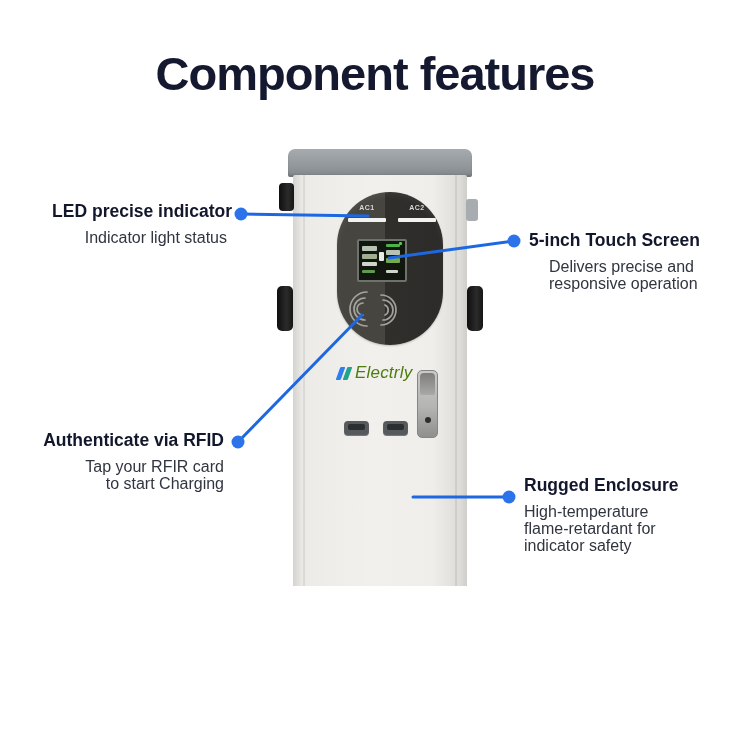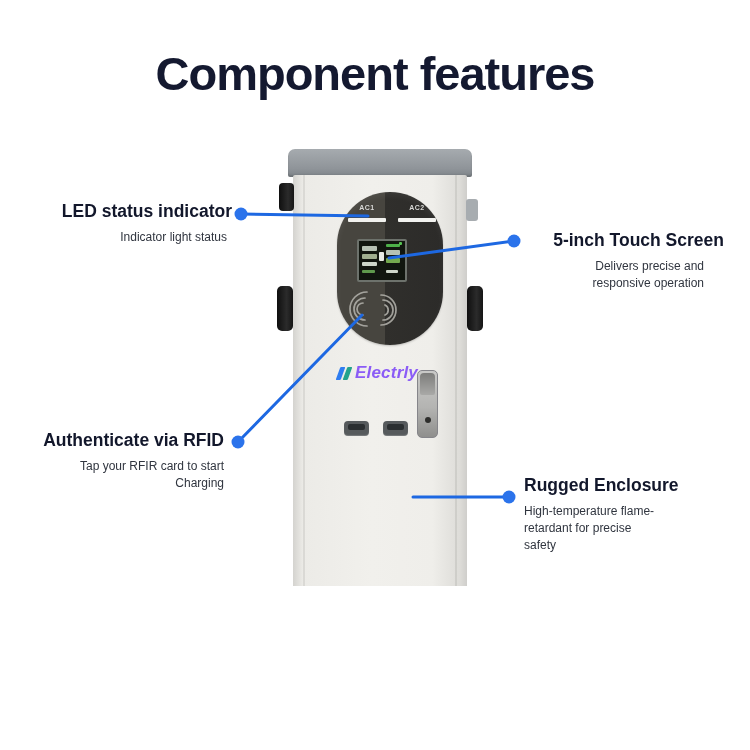--- a/index.html
+++ b/index.html
@@ -40,41 +40,41 @@
   
   .screen{left:357px;top:239px;width:46px;height:39px;background:#11160f;
           border:2px solid #6d726c;border-radius:2px;overflow:hidden;}
   .px{position:absolute;border-radius:1px;}
 
   
   .logo{left:338px;top:362px;width:110px;height:22px;display:flex;align-items:center;}
   .logo-mark{display:flex;gap:2px;margin-right:5px;}
   .logo-bar{width:5px;height:13px;transform:skewX(-20deg);border-radius:1px;}
   .lb-blue{background:#2f7df0;} .lb-teal{background:#23a38c;}
-  .logo-text{font-size:17px;font-weight:700;font-style:italic;color:#8b5cf6;letter-spacing:.2px;}
+  .logo-text{font-size:17px;font-weight:400;font-style:italic;color:#4d7c0f;letter-spacing:.2px;}
 
   
   .latch{left:417px;top:370px;width:21px;height:68px;border-radius:5px;
          background:linear-gradient(180deg,#c9c9c7 0%,#b4b4b2 55%,#8f8f8d 100%);
          border:1px solid #85858a;box-sizing:border-box;}
   .latch-top{position:absolute;left:2px;top:2px;width:15px;height:22px;border-radius:4px 4px 2px 2px;
              background:linear-gradient(180deg,#7d7d7b,#a9a9a7);}
   .latch-dot{position:absolute;left:7px;top:46px;width:6px;height:6px;border-radius:50%;background:#2e2e2c;}
 
   
   .slot{width:25px;height:15px;border-radius:4px;background:#565a5c;box-shadow:inset 0 -1px 1px rgba(255,255,255,.2);}
   .slot-inner{position:absolute;left:4px;top:3px;width:17px;height:6px;border-radius:2px;background:#2b2f31;}
   .sl-1{left:344px;top:421px;} .sl-2{left:383px;top:421px;}
 
   
   .callout-title{font-size:17.5px;font-weight:800;color:#12172b;}
-  .callout-desc{font-size:12px;line-height:17px;color:#30353f;margin-top:7px;}
+  .callout-desc{font-size:16px;line-height:17px;color:#30353f;margin-top:7px;}
   .co-led{left:30px;top:201px;width:202px;text-align:right;}
   .co-led .callout-desc{padding-right:5px;}
-  .co-ts{left:529px;top:230px;width:195px;text-align:right;}
+  .co-ts{left:529px;top:230px;width:195px;text-align:left;}
   .co-ts .callout-desc{width:155px;margin-left:20px;}
   .co-rfid{left:24px;top:430px;width:200px;text-align:right;}
   .co-rfid .callout-desc{width:155px;margin-left:auto;}
   .co-enc{left:524px;top:475px;width:175px;text-align:left;}
   .co-enc .callout-desc{width:142px;}
 
   .overlay{left:0;top:0;width:750px;height:750px;pointer-events:none;}
 </style>
 </head>
 <body>
@@ -141,37 +141,37 @@
 
     <div class="abs slot sl-1">
       <div class="slot-inner"></div>
     </div>
     <div class="abs slot sl-2">
       <div class="slot-inner"></div>
     </div>
   </div>
 
   <div class="abs co-led">
-    <div class="callout-title">LED status indicator</div>
+    <div class="callout-title">LED precise indicator</div>
     <div class="callout-desc">Indicator light status</div>
   </div>
 
   <div class="abs co-ts">
     <div class="callout-title">5-inch Touch Screen</div>
     <div class="callout-desc">Delivers precise and responsive operation</div>
   </div>
 
   <div class="abs co-rfid">
     <div class="callout-title">Authenticate via RFID</div>
     <div class="callout-desc">Tap your RFIR card to start Charging</div>
   </div>
 
   <div class="abs co-enc">
     <div class="callout-title">Rugged Enclosure</div>
-    <div class="callout-desc">High-temperature flame-retardant for precise safety</div>
+    <div class="callout-desc">High-temperature flame-retardant for indicator safety</div>
   </div>
 
   <svg class="abs overlay" width="750" height="750" viewBox="0 0 750 750">
     <g stroke="#1d68e2" stroke-width="3" stroke-linecap="round">
       <line x1="241" y1="214" x2="368" y2="216"></line>
       <line x1="389" y1="258" x2="514" y2="241"></line>
       <line x1="238" y1="442" x2="362" y2="315"></line>
       <line x1="413" y1="497" x2="509" y2="497"></line>
     </g>
     <g fill="#2b73eb">

